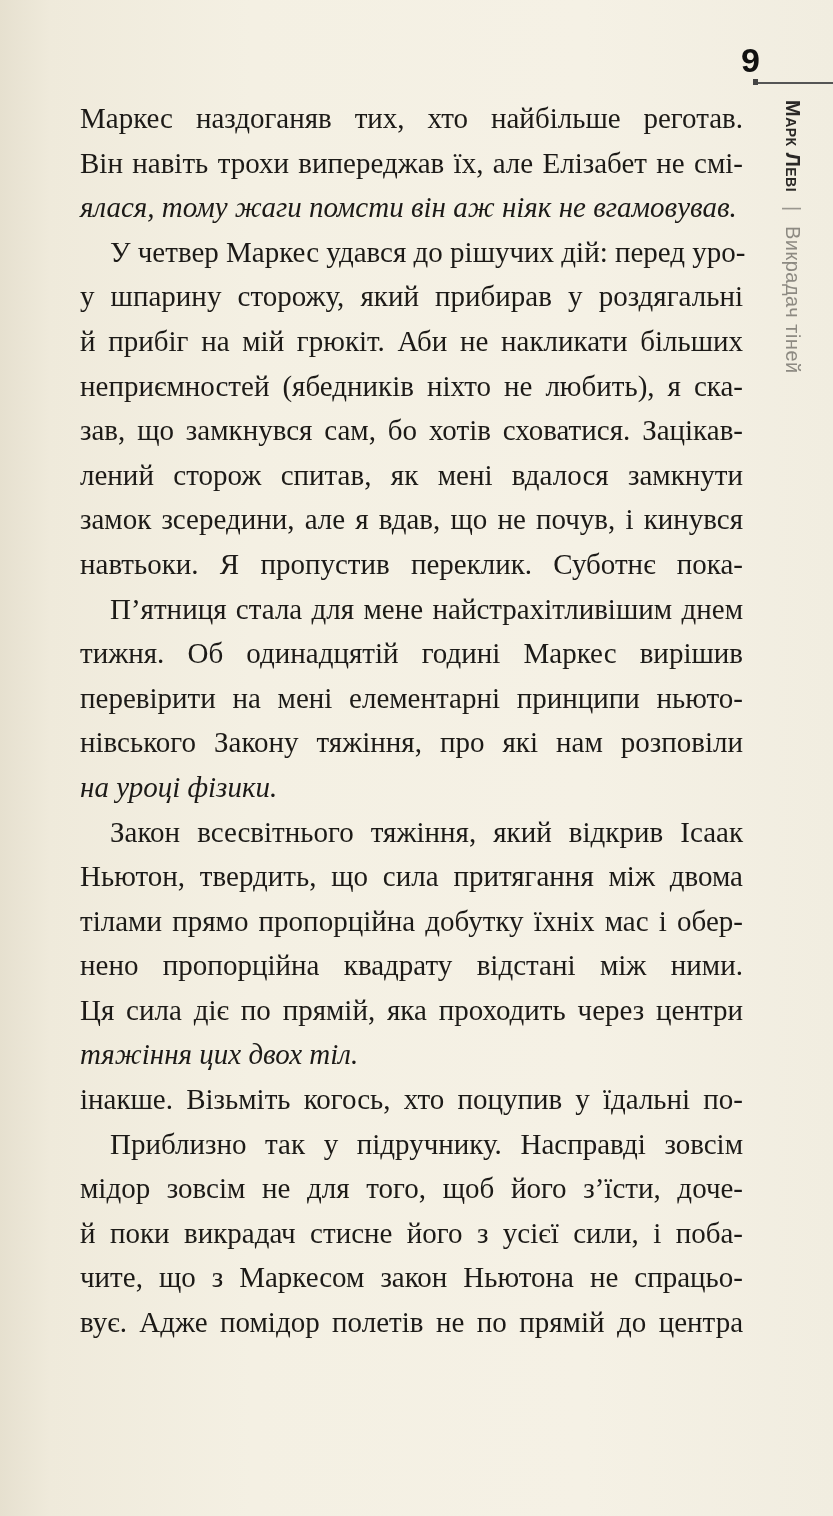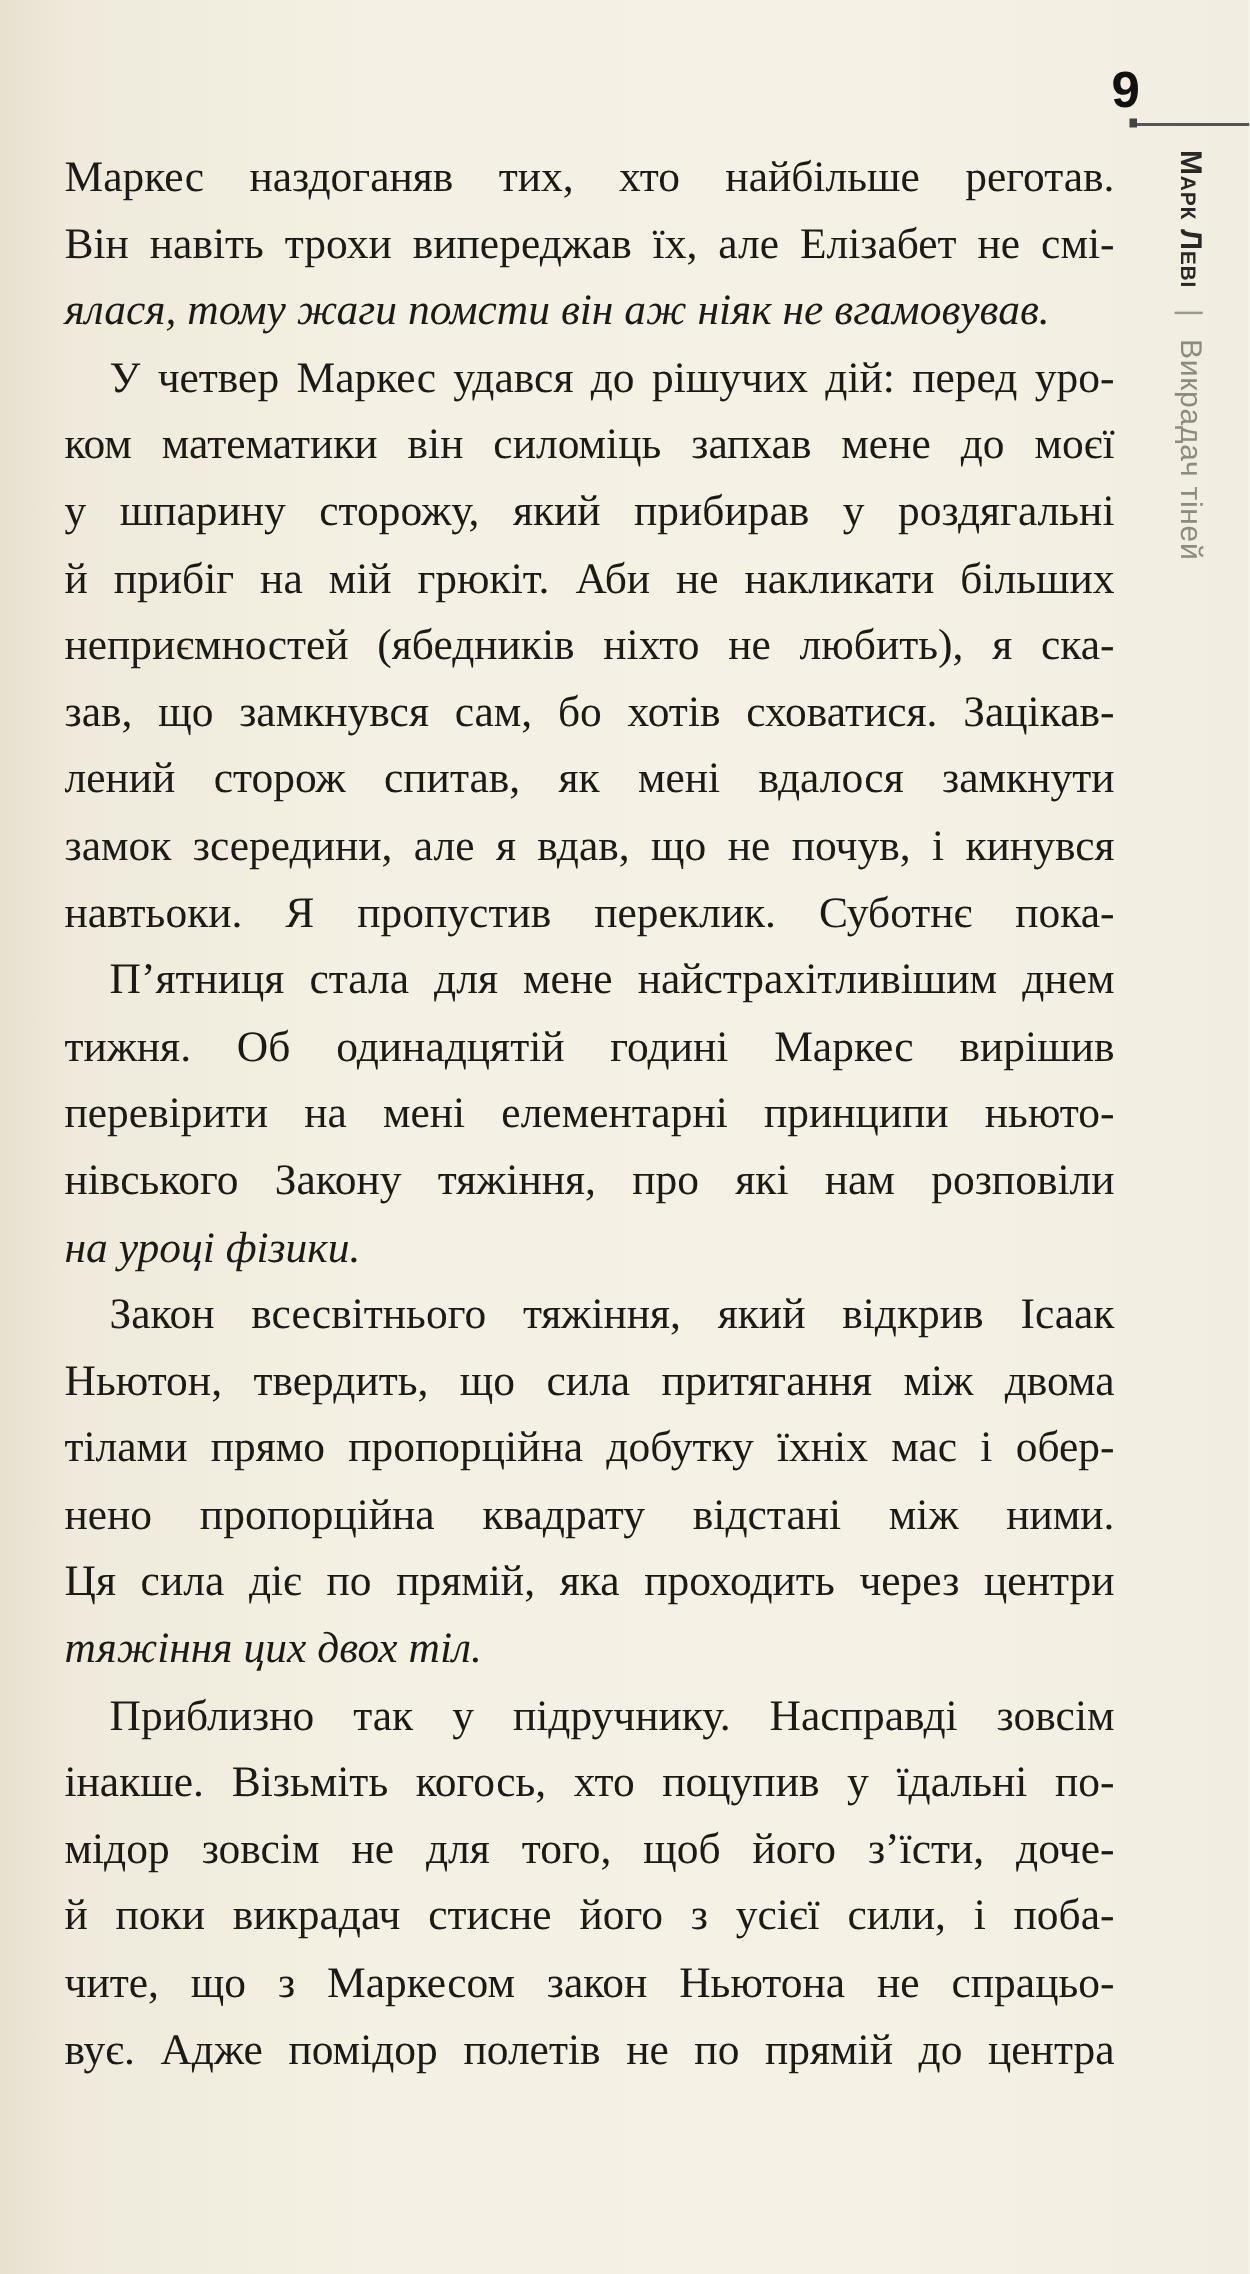--- a/index.html
+++ b/index.html
@@ -35,21 +35,21 @@
   .running-head .sep { color: #9a978f; margin: 8px 0; }
   .running-head .title { color: #8d8a82; }
   .text-block {
     position: absolute; left: 43px; top: 96px; width: 700px;
     font-size: 29px; line-height: 44.6px;
   }
   .text-block p {
     margin: 0; text-align: justify; text-align-last: left;
     hyphens: manual;
   }
-  .line { display: block; text-align: justify; text-align-last: justify; white-space: nowrap; }
+  .line { display: block; text-align: justify; text-align-last: justify; white-space: nowrap; margin-left: 37px; }
   .line.last { text-align-last: left; font-style: italic; }
   .line.first-indent { padding-left: 30px; }
 </style>
 </head>
 <body>
 
 <div class="page-number">9</div>
 <div class="header-rule"></div>
 <div class="header-rule-mark"></div>
 
@@ -60,21 +60,20 @@
 </div>
 
 <div class="text-block">
   <p>
     <span class="line">Маркес наздоганяв тих, хто найбільше реготав.</span>
     <span class="line">Він навіть трохи випереджав їх, але Елізабет не смі-</span>
     <span class="line last">ялася, тому жаги помсти він аж ніяк не вгамовував.</span>
   </p>
   <p>
     <span class="line first-indent">У четвер Маркес удався до рішучих дій: перед уро-</span>
-    <span class="line">ком математики він силоміць запхав мене до моєї</span>
     <span class="line">у шпарину сторожу, який прибирав у роздягальні</span>
     <span class="line">й прибіг на мій грюкіт. Аби не накликати більших</span>
     <span class="line">неприємностей (ябедників ніхто не любить), я ска-</span>
     <span class="line">зав, що замкнувся сам, бо хотів сховатися. Зацікав-</span>
     <span class="line">лений сторож спитав, як мені вдалося замкнути</span>
     <span class="line">замок зсередини, але я вдав, що не почув, і кинувся</span>
     <span class="line">навтьоки. Я пропустив переклик. Суботнє пока-</span>
   </p>
   <p>
     <span class="line first-indent">П’ятниця стала для мене найстрахітливішим днем</span>
@@ -85,21 +84,21 @@
   </p>
   <p>
     <span class="line first-indent">Закон всесвітнього тяжіння, який відкрив Ісаак</span>
     <span class="line">Ньютон, твердить, що сила притягання між двома</span>
     <span class="line">тілами прямо пропорційна добутку їхніх мас і обер-</span>
     <span class="line">нено пропорційна квадрату відстані між ними.</span>
     <span class="line">Ця сила діє по прямій, яка проходить через центри</span>
     <span class="line last">тяжіння цих двох тіл.</span>
   </p>
   <p>
+    <span class="line">інакше. Візьміть когось, хто поцупив у їдальні по-</span>
     <span class="line first-indent">Приблизно так у підручнику. Насправді зовсім</span>
-    <span class="line">інакше. Візьміть когось, хто поцупив у їдальні по-</span>
     <span class="line">мідор зовсім не для того, щоб його з’їсти, доче-</span>
     <span class="line">й поки викрадач стисне його з усієї сили, і поба-</span>
     <span class="line">чите, що з Маркесом закон Ньютона не спрацьо-</span>
     <span class="line">вує. Адже помідор полетів не по прямій до центра</span>
 
   </p>
 </div>
 
 </body></html>

